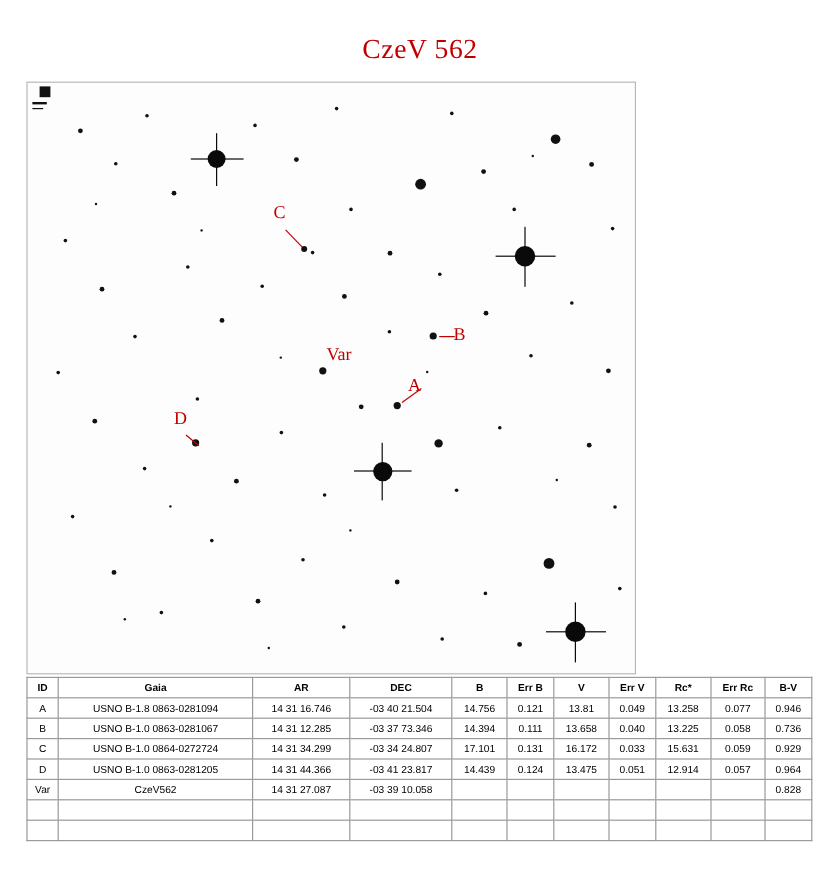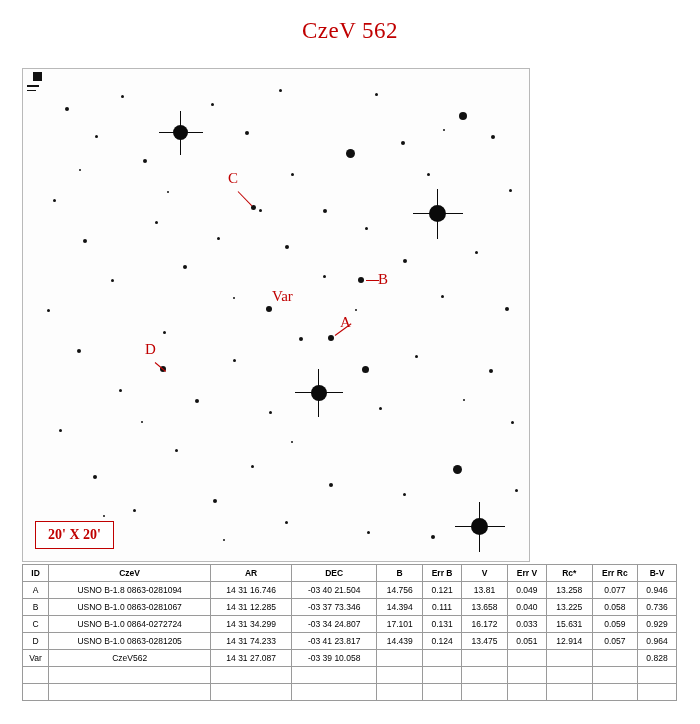--- a/index.html
+++ b/index.html
@@ -5,21 +5,21 @@
   html,body{margin:0;padding:0;}
   body{
     width:700px;height:724px;
     background:#ffffff;
     font-family:"Liberation Sans", sans-serif;
     position:relative;
     overflow:hidden;
   }
   #title{
     position:absolute;
-    top:18px;left:0;width:700px;
+    top:28px;left:0;width:700px;
     text-align:center;
     color:#c00000;
     font-size:23px;
     font-family:"Liberation Serif", serif;
     letter-spacing:0.5px;
   }
   
   #chart{
     position:absolute;
     left:22px;top:68px;
@@ -207,28 +207,27 @@
   <div class="label" style="left:249px;top:219px;">Var</div>
 
   <div class="star" style="left:305px;top:266px;width:6px;height:6px;"></div>
   <div class="tick" style="left:312px;top:266px;width:20px;transform:rotate(-36deg);"></div>
   <div class="label" style="left:317px;top:245px;">A</div>
 
   <div class="star" style="left:137px;top:297px;width:6px;height:6px;"></div>
   <div class="tick" style="left:132px;top:293px;width:14px;transform:rotate(40deg);"></div>
   <div class="label" style="left:122px;top:272px;">D</div>
 
-  <div id="scalebox">20' X 20'</div>
 </div>
 
 <table id="tbl">
   <tbody>
   <tr>
     <th>ID</th>
-    <th>CzeV</th>
+    <th>Gaia</th>
     <th>AR</th>
     <th>DEC</th>
     <th class="c-blue">B</th>
     <th class="c-blue">Err B</th>
     <th class="c-green">V</th>
     <th class="c-green">Err V</th>
     <th class="c-red">Rc*</th>
     <th class="c-red">Err Rc</th>
     <th>B-V</th>
   </tr>
@@ -268,21 +267,21 @@
     <td>0.131</td>
     <td>16.172</td>
     <td>0.033</td>
     <td>15.631</td>
     <td>0.059</td>
     <td>0.929</td>
   </tr>
   <tr>
     <td class="idcell">D</td>
     <td>USNO B-1.0 0863-0281205</td>
-    <td>14 31 74.233</td>
+    <td>14 31 44.366</td>
     <td>-03 41 23.817</td>
     <td>14.439</td>
     <td>0.124</td>
     <td>13.475</td>
     <td>0.051</td>
     <td>12.914</td>
     <td>0.057</td>
     <td>0.964</td>
   </tr>
   <tr>

